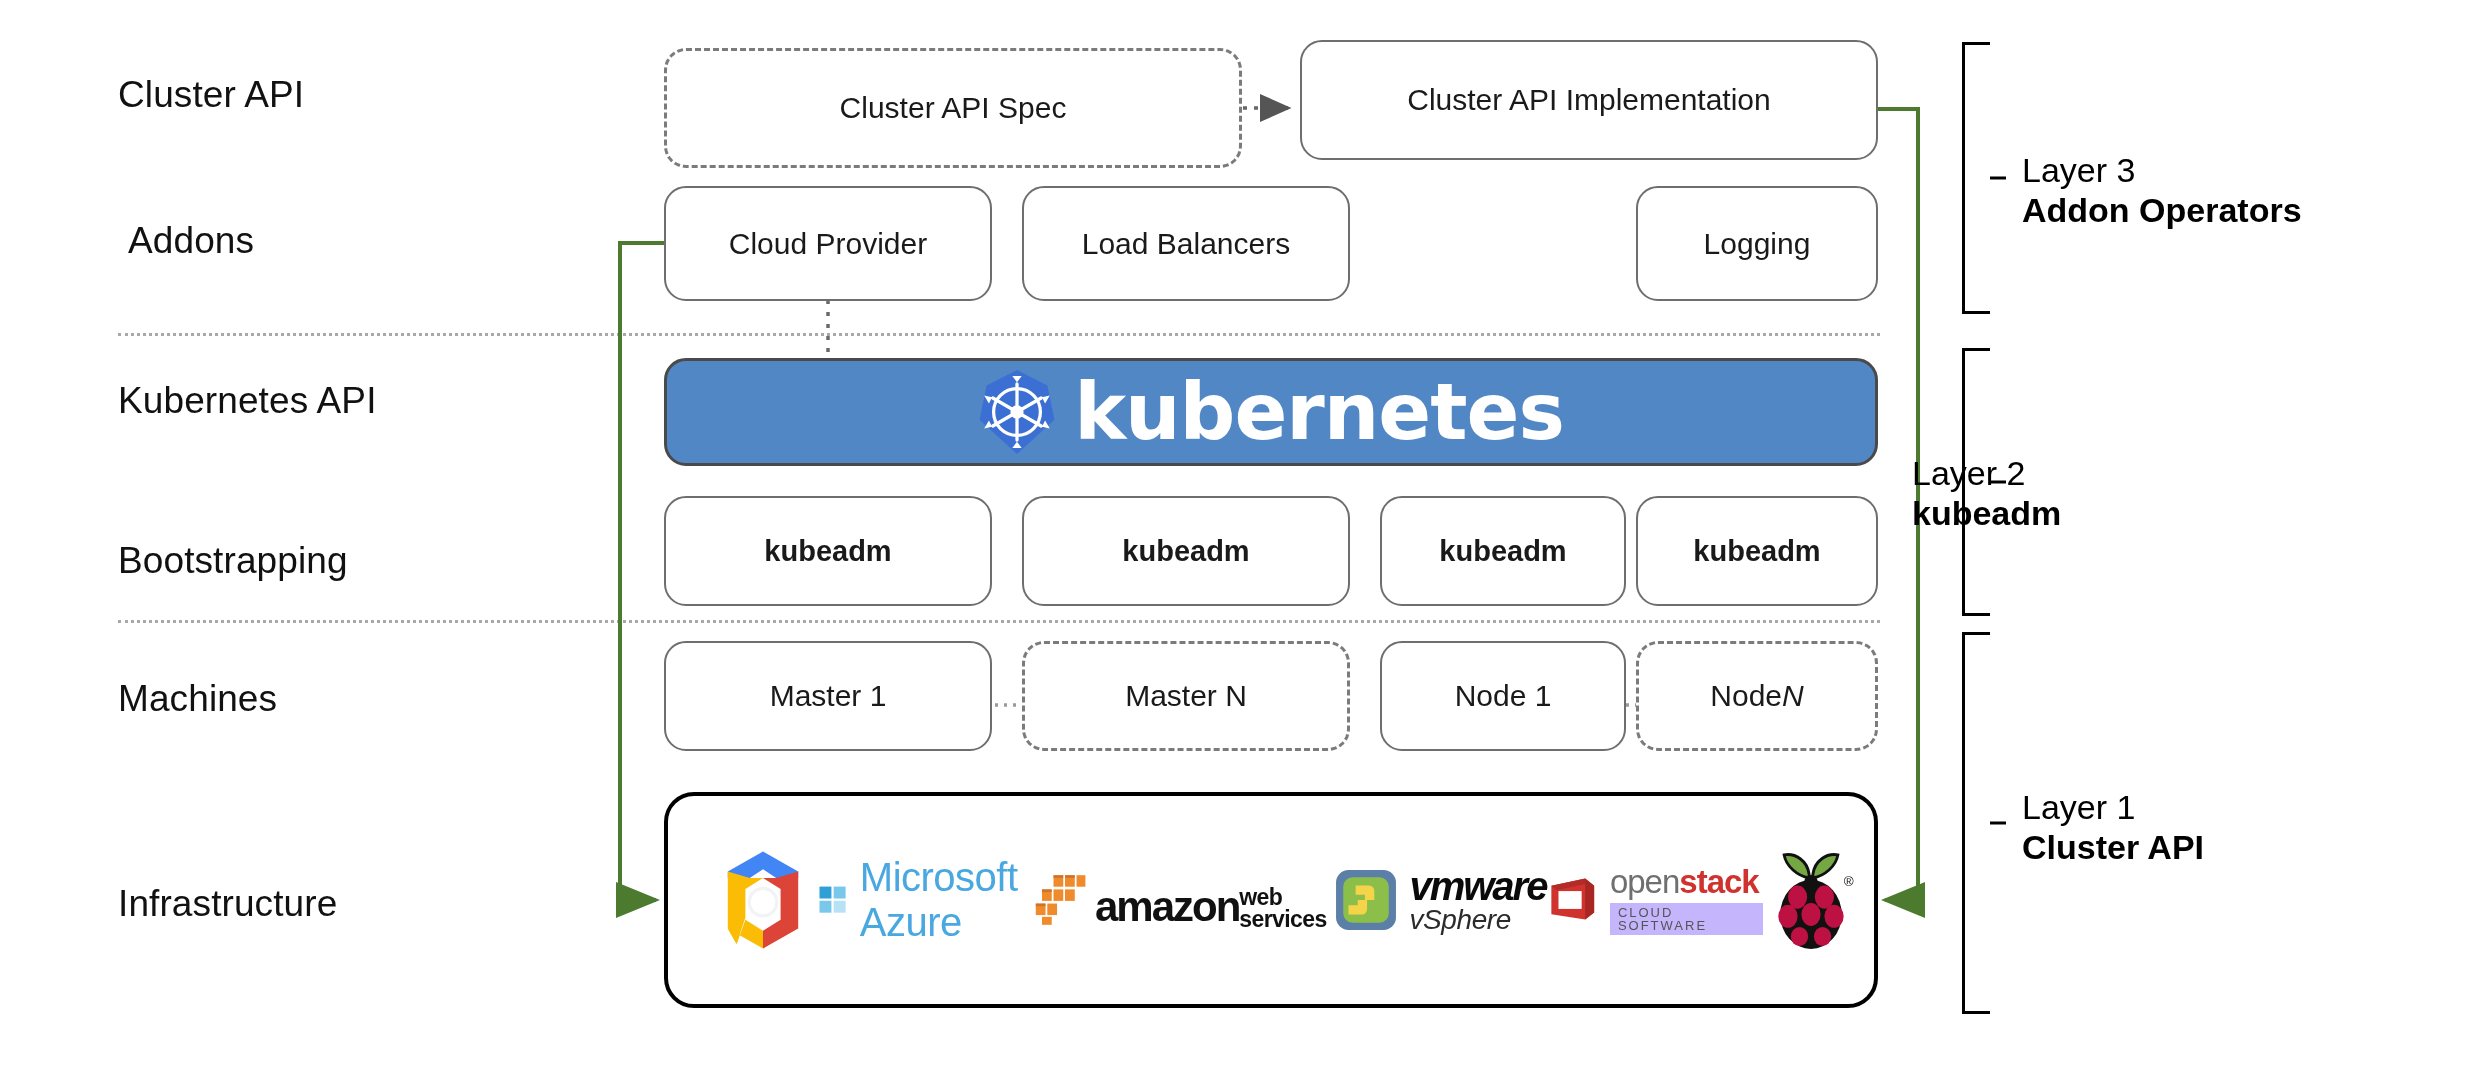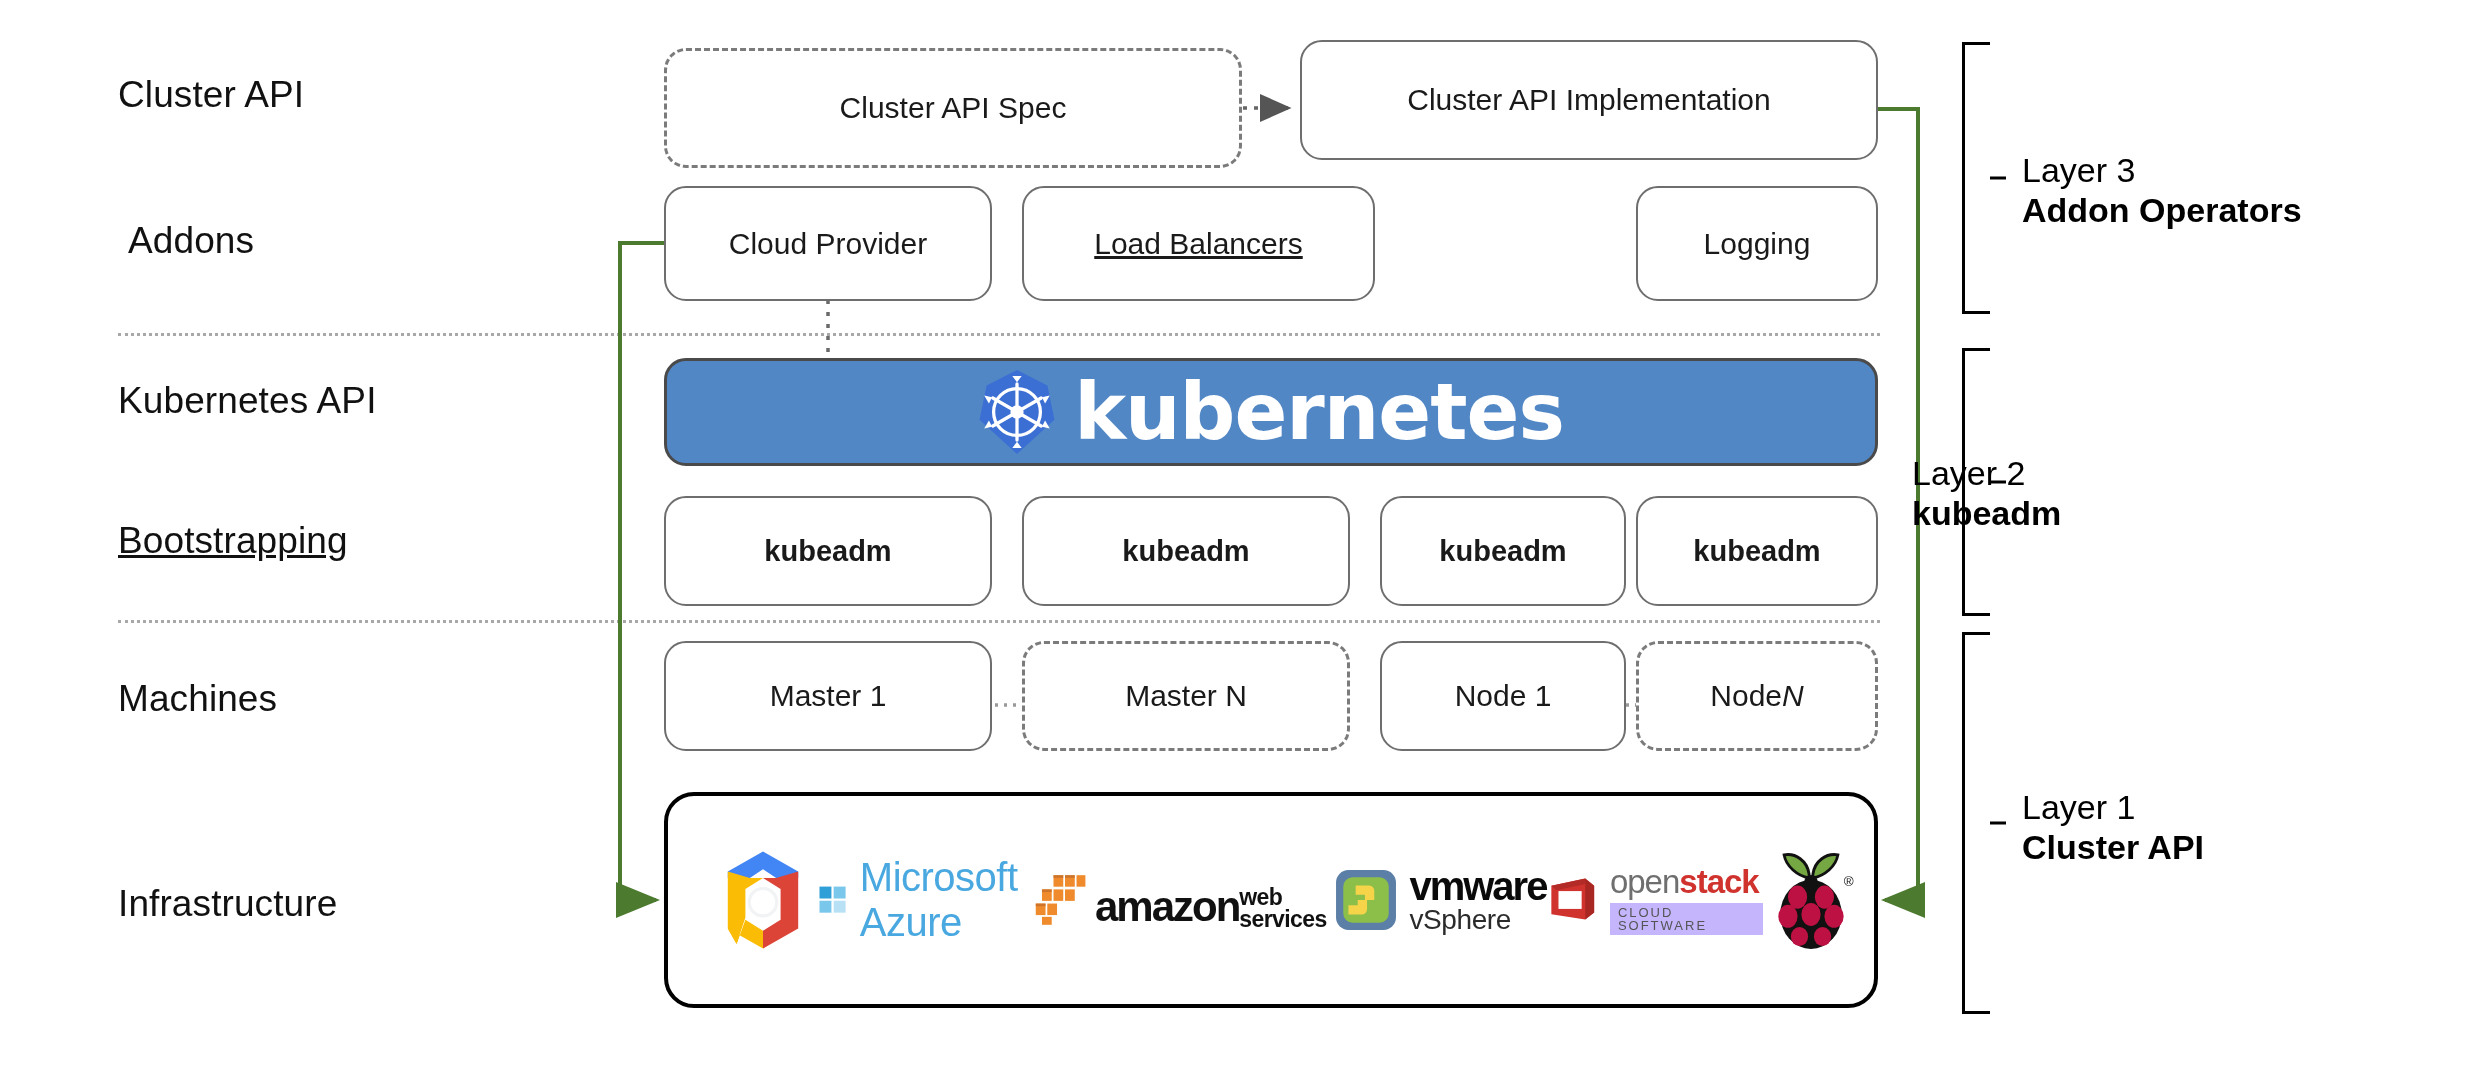--- a/index.html
+++ b/index.html
@@ -91,30 +91,30 @@
 
     <path d="M1876,109 L1918,109 L1918,900 L1885,900" stroke="#4c7a2e" stroke-width="4" fill="none" marker-end="url(#ghead)"></path>
 
     <path d="M995,705 L1025,705" stroke="#9a9a9a" stroke-width="3.5" stroke-dasharray="3 6" fill="none"></path>
     <path d="M1608,705 L1638,705" stroke="#9a9a9a" stroke-width="3.5" stroke-dasharray="3 6" fill="none"></path>
   </svg>
 
   <div class="row-label" style="left:118px;top:74px;">Cluster API</div>
   <div class="row-label" style="left:128px;top:220px;">Addons</div>
   <div class="row-label" style="left:118px;top:380px;">Kubernetes API</div>
-  <div class="row-label" style="left:118px;top:520px;text-decoration:underline;">Bootstrapping</div>
+  <div class="row-label" style="left:118px;top:540px;">Bootstrapping</div>
   <div class="row-label" style="left:118px;top:678px;">Machines</div>
   <div class="row-label" style="left:118px;top:883px;">Infrastructure</div>
 
   <div class="box dashed" style="left:664px;top:48px;width:578px;height:120px;">Cluster API Spec</div>
 
   <div class="box thin" style="left:1300px;top:40px;width:578px;height:120px;">Cluster API Implementation</div>
 
   <div class="box thin" style="left:664px;top:186px;width:328px;height:115px;">Cloud Provider</div>
-  <div class="box thin" style="left:1022px;top:186px;width:353px;height:115px;text-decoration:underline;">Load Balancers</div>
+  <div class="box thin" style="left:1022px;top:186px;width:328px;height:115px;">Load Balancers</div>
   <div class="box thin" style="left:1636px;top:186px;width:242px;height:115px;">Logging</div>
 
   <div class="k8s" style="left:664px;top:358px;width:1214px;height:108px;">
     <span class="logo" style="width:78px;height:88px;">
       <svg viewBox="0 0 100 112" width="78" height="88" aria-hidden="true">
         <polygon points="50,2 89,22 98,66 50,110 2,66 11,22" fill="#3b6fd4"></polygon>
         <g fill="none" stroke="#ffffff" stroke-width="4.2" stroke-linecap="round">
           <circle cx="50" cy="56" r="30"></circle>
           <circle cx="50" cy="56" r="8.5" fill="#ffffff" stroke="none"></circle>
           <line x1="50" y1="56" x2="50" y2="20"></line>
@@ -191,21 +191,21 @@
           <rect x="9" y="18" width="11" height="3"></rect>
             <rect x="2" y="34" width="11" height="3"></rect>
         </g>
       </svg>
       <span class="aws-txt">
         <span class="a1">amazon</span>
         <span class="a2">web services</span>
       </span>
     </span>
 
-    <span class="logo" style="gap:12px;">
+    <span class="logo" style="gap:12px;font-style:italic;">
       <svg viewBox="0 0 60 60" width="62" height="62" aria-hidden="true">
         <rect x="1" y="1" width="58" height="58" rx="12" fill="#5b7fa6"></rect>
         <rect x="8" y="8" width="44" height="44" rx="9" fill="#8cbf4a"></rect>
         <path d="M20,16 h13 a5,5 0 0 1 5,5 v9 h-9 v-5 h-9 z" fill="#f5d44a"></path>
         <path d="M22,30 h9 v9 a5,5 0 0 1 -5,5 h-13 v-9 h9 z" fill="#f5d44a"></path>
       </svg>
       <span class="vm-txt">
         <span class="v1">vmware</span>
         <span class="v2">vSphere</span>
       </span>

